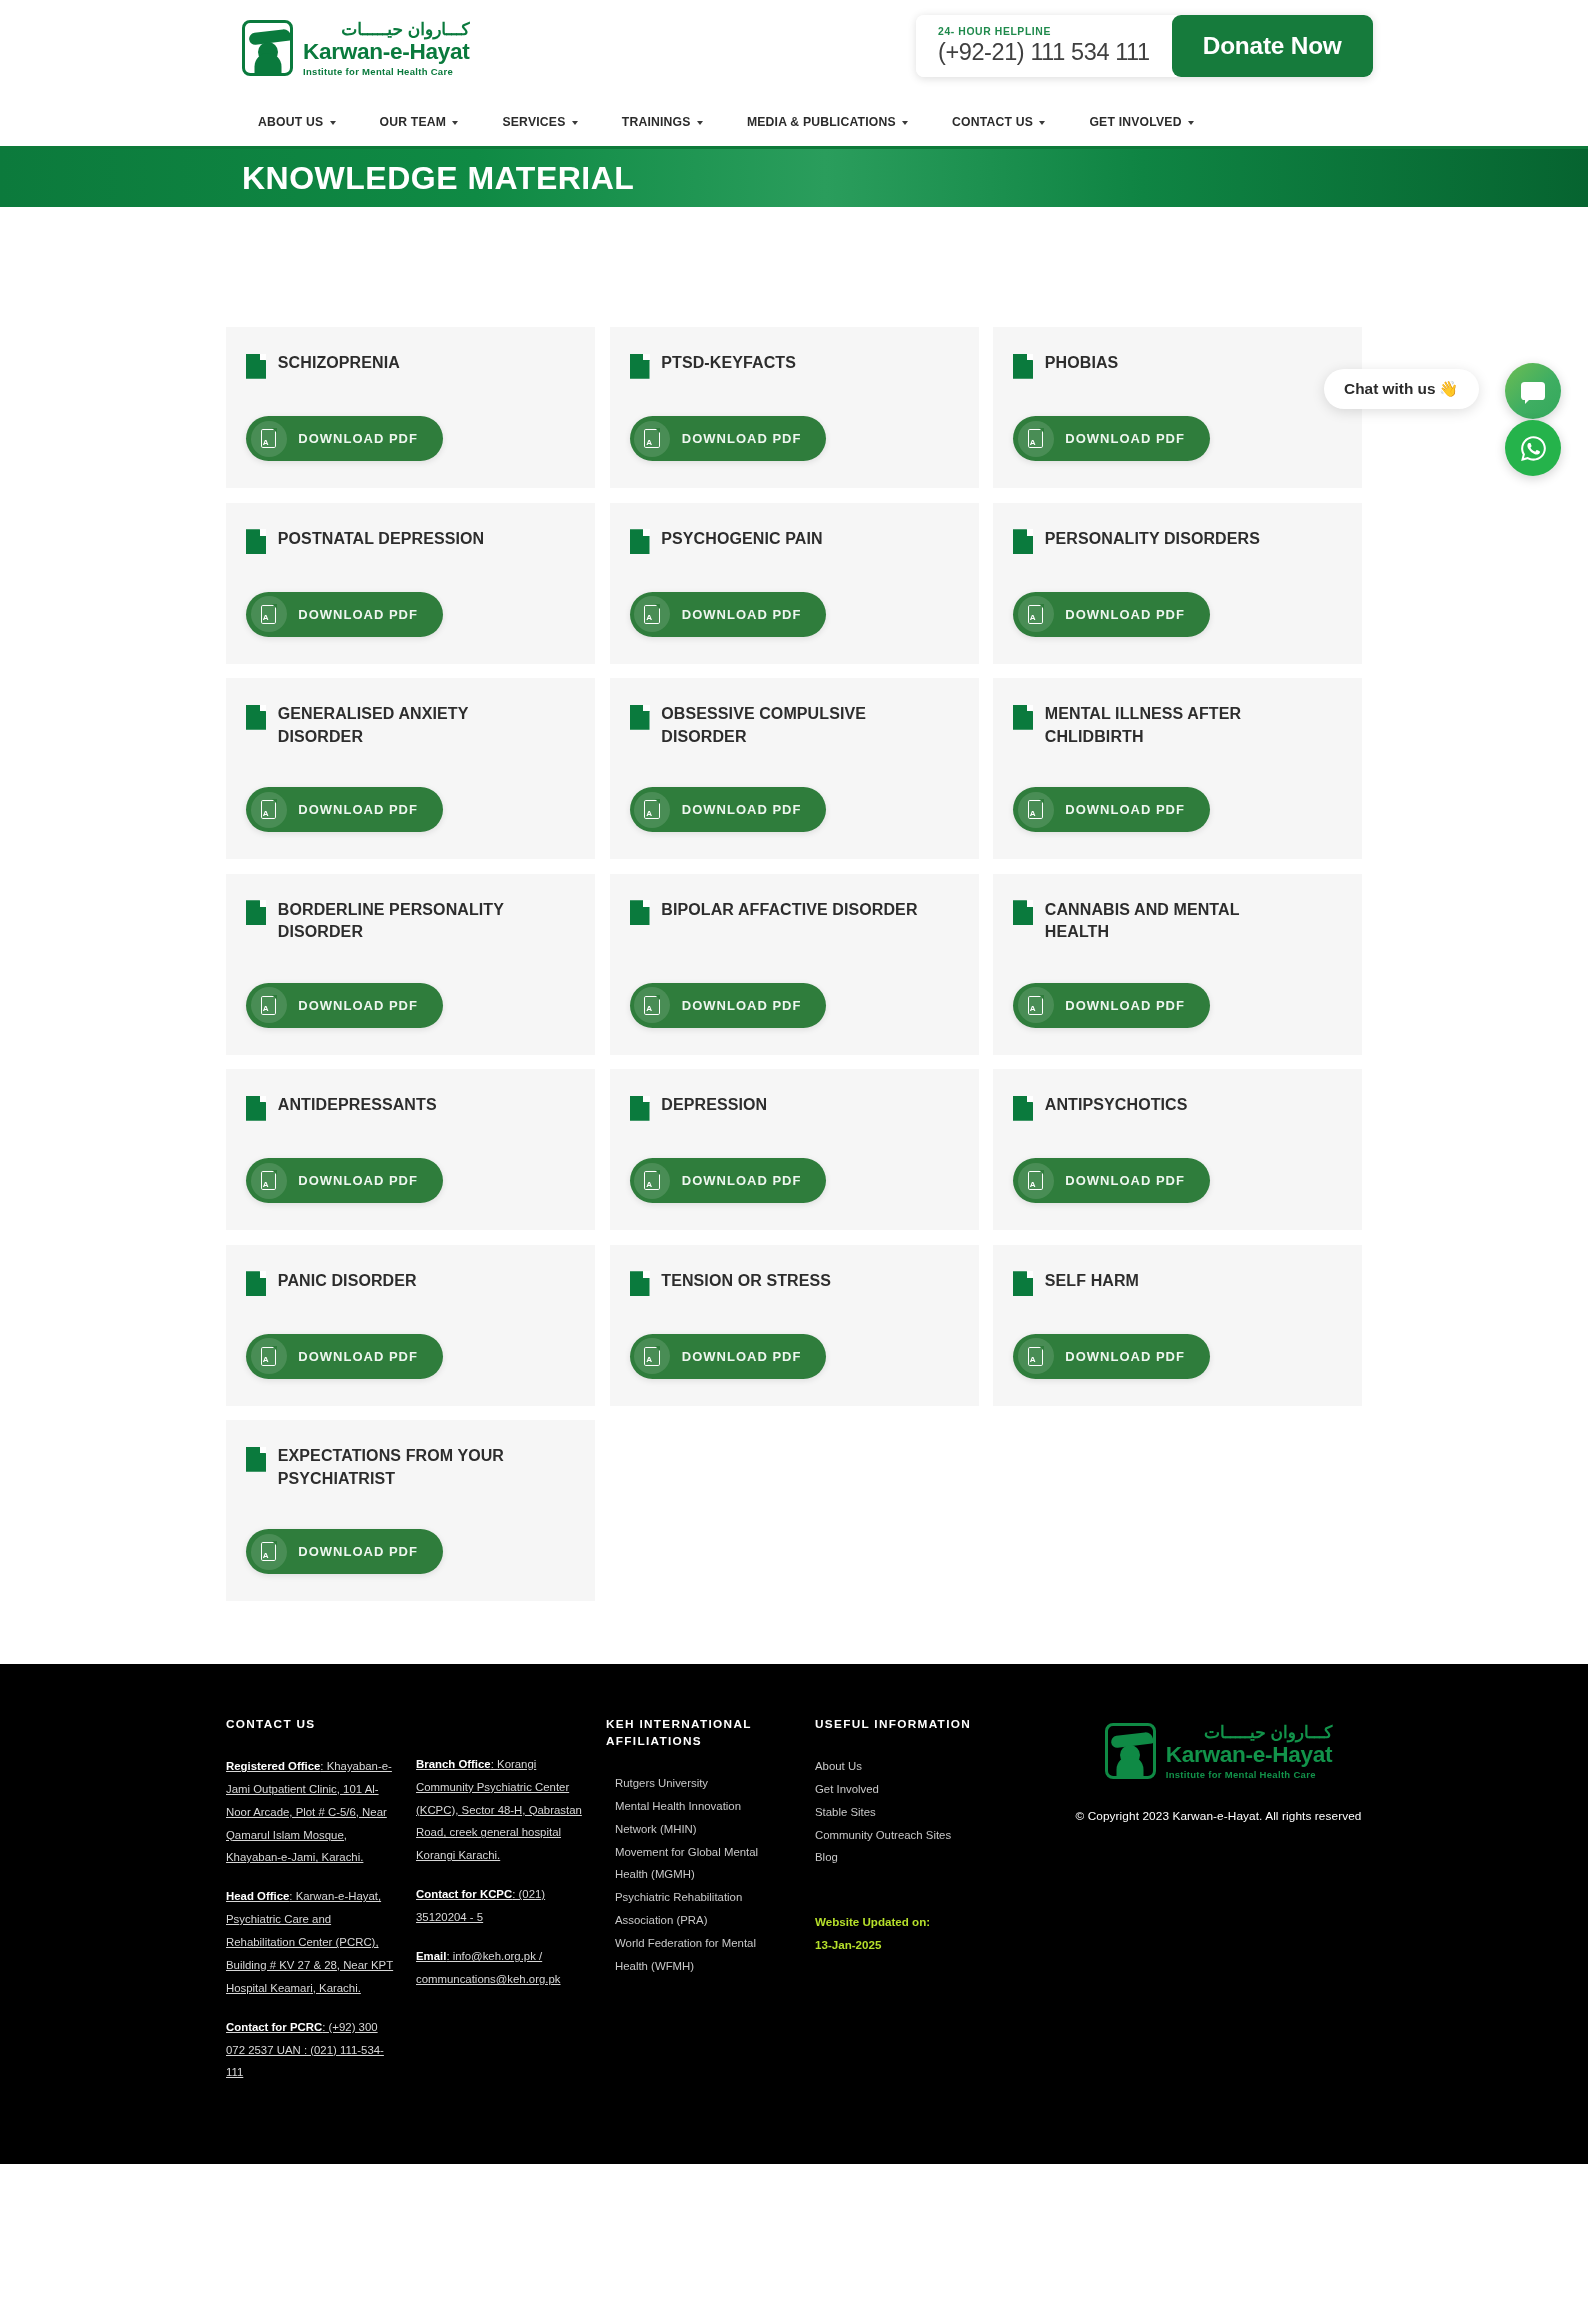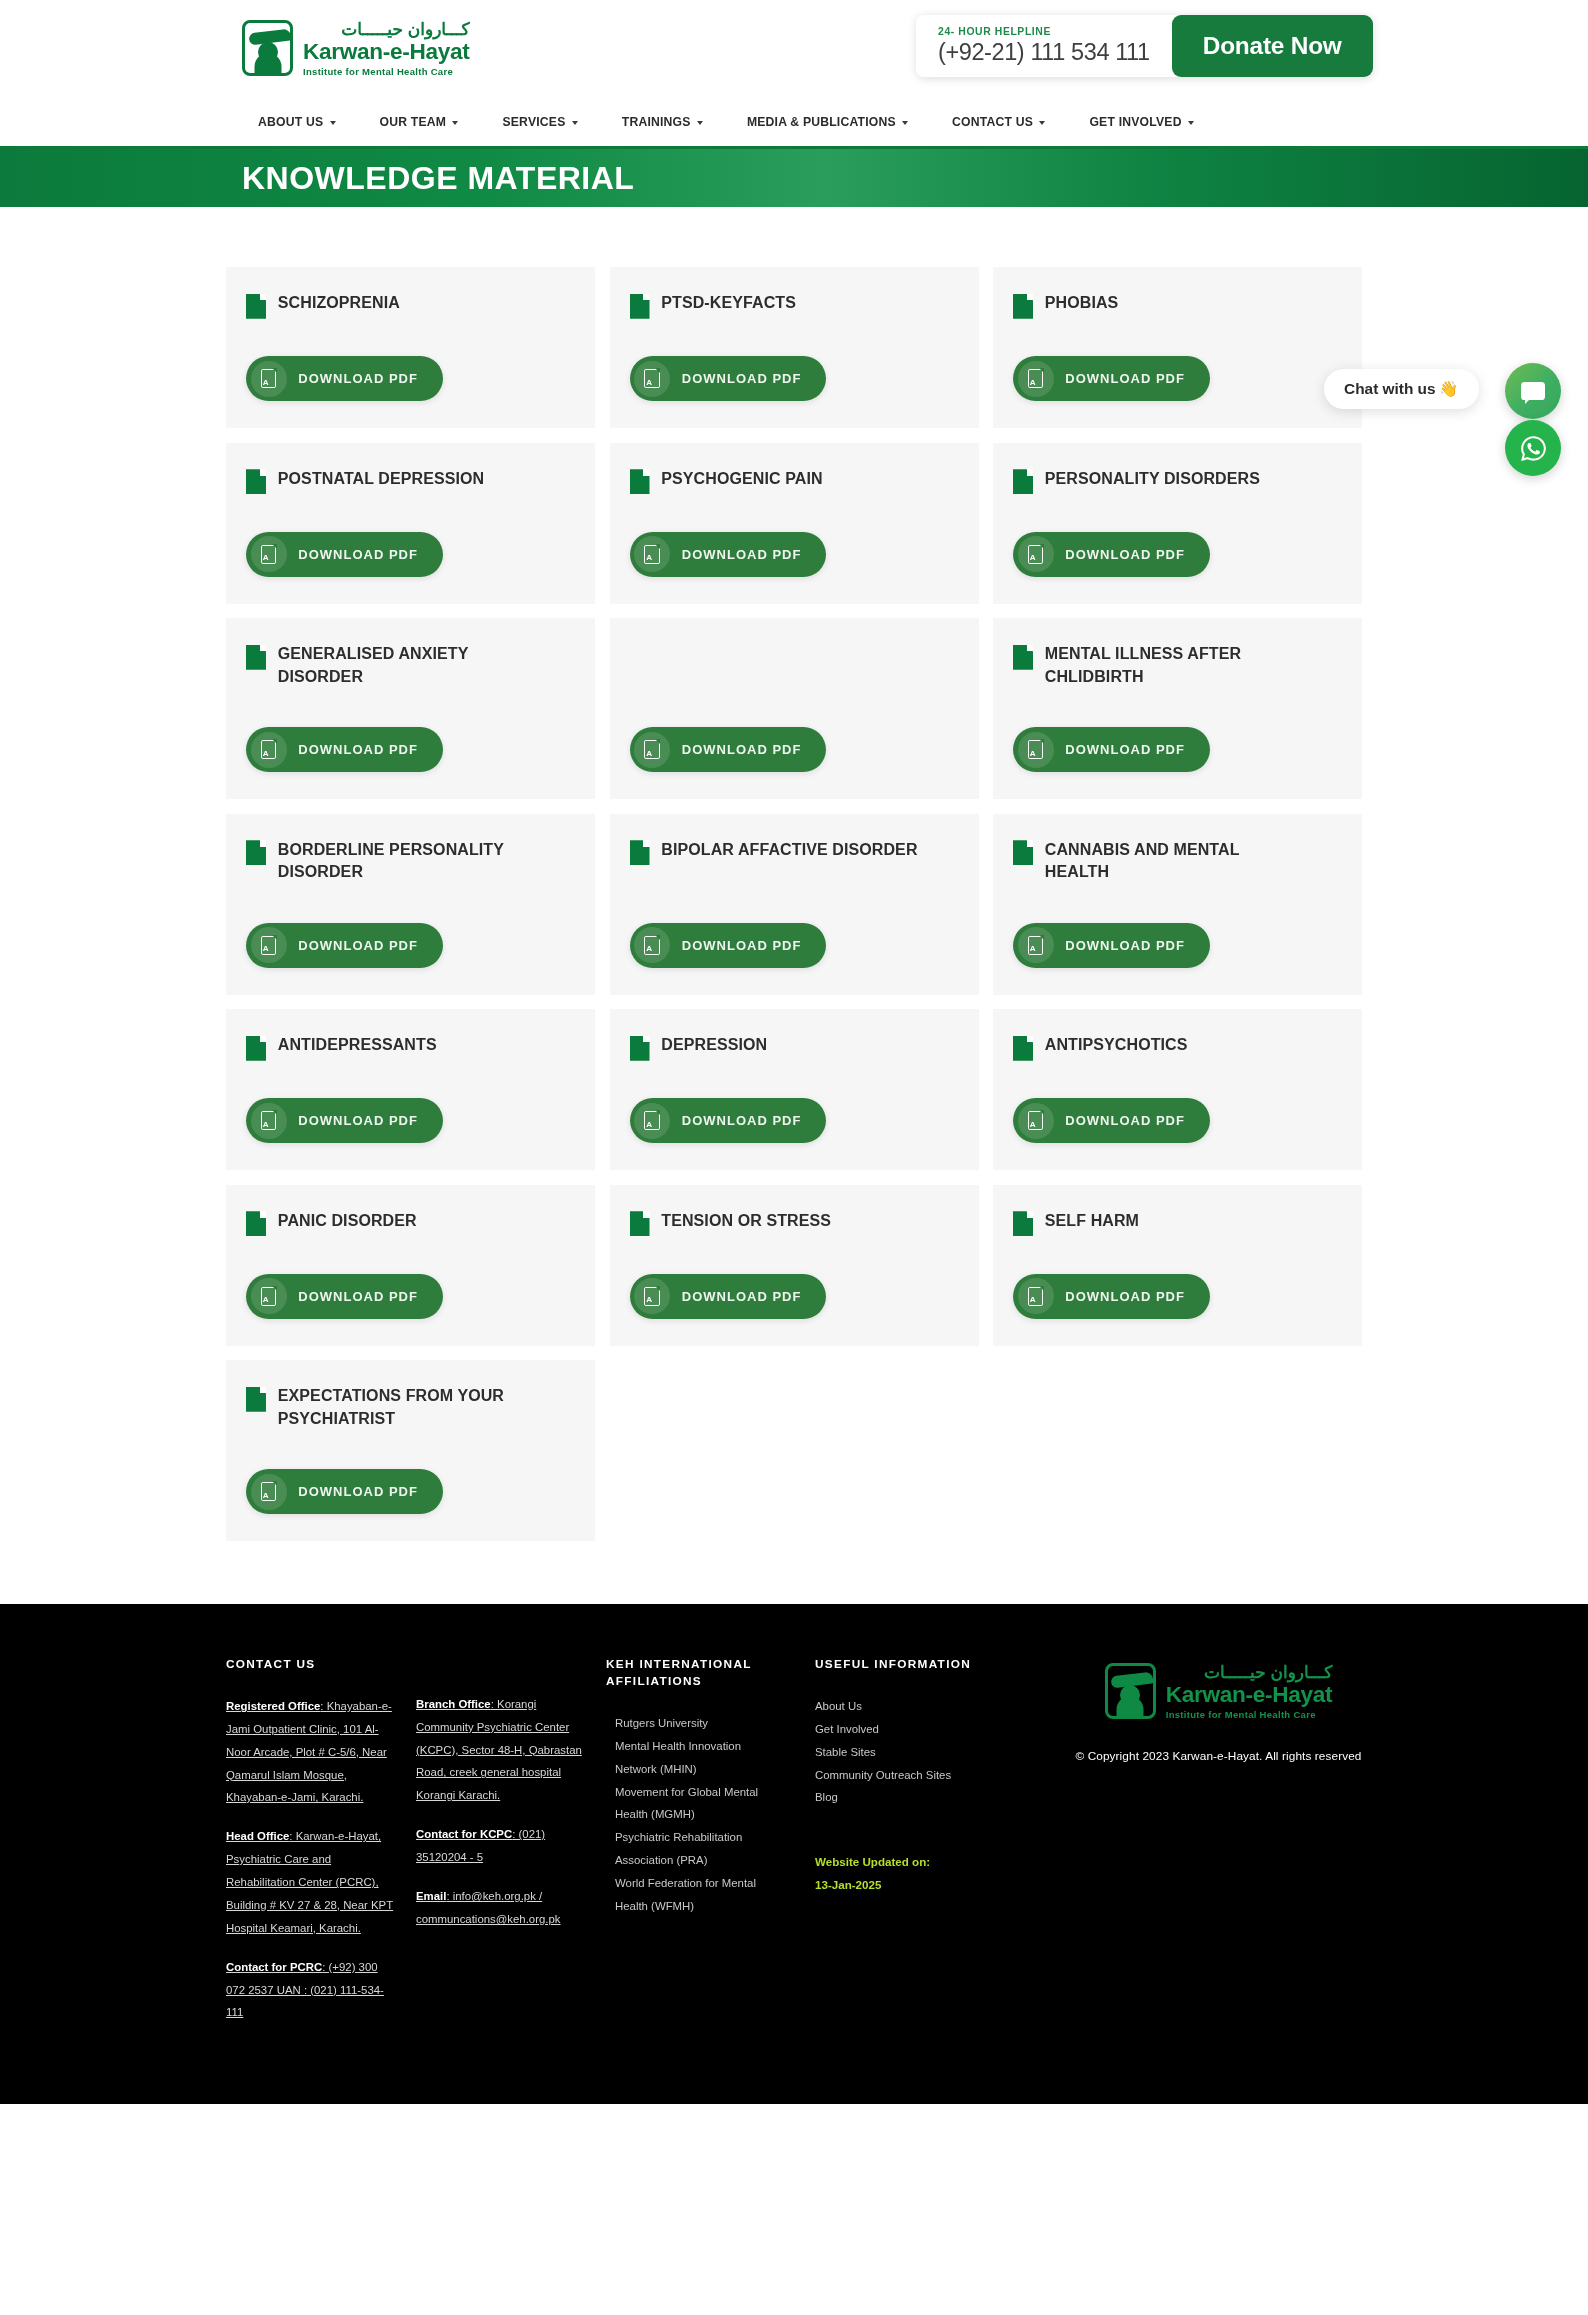--- a/index.html
+++ b/index.html
@@ -173,21 +173,21 @@
   .banner h1 {
     color: #ffffff;
     font-size: 32px;
     font-weight: 800;
     letter-spacing: 0.5px;
   }
 
   
   .main {
     background: #ffffff;
-    padding: 60px 0 63px 0;
+    padding: 120px 0 63px 0;
   }
   .grid {
     width: 1136px;
     margin: 0 0 0 226px;
     display: grid;
     grid-template-columns: repeat(3, 369px);
     gap: 14.5px 14.5px;
   }
   .card {
     background: #f6f6f6;
@@ -596,20 +596,27 @@
         <button class="dl-btn">
           <span class="pdf-circle">
             <span class="pdf-glyph">
               <span>A</span>
             </span>
           </span>
           <span class="dl-label">DOWNLOAD PDF</span>
         </button>
       </div>
       <div class="card tall">
+        <div class="card-head">
+          <span class="doc-icon">
+            <span class="sheet"></span>
+            <span class="fold"></span>
+          </span>
+          <span class="card-title">OBSESSIVE COMPULSIVE DISORDER</span>
+        </div>
         <button class="dl-btn">
           <span class="pdf-circle">
             <span class="pdf-glyph">
               <span>A</span>
             </span>
           </span>
           <span class="dl-label">DOWNLOAD PDF</span>
         </button>
       </div>
       <div class="card tall">

